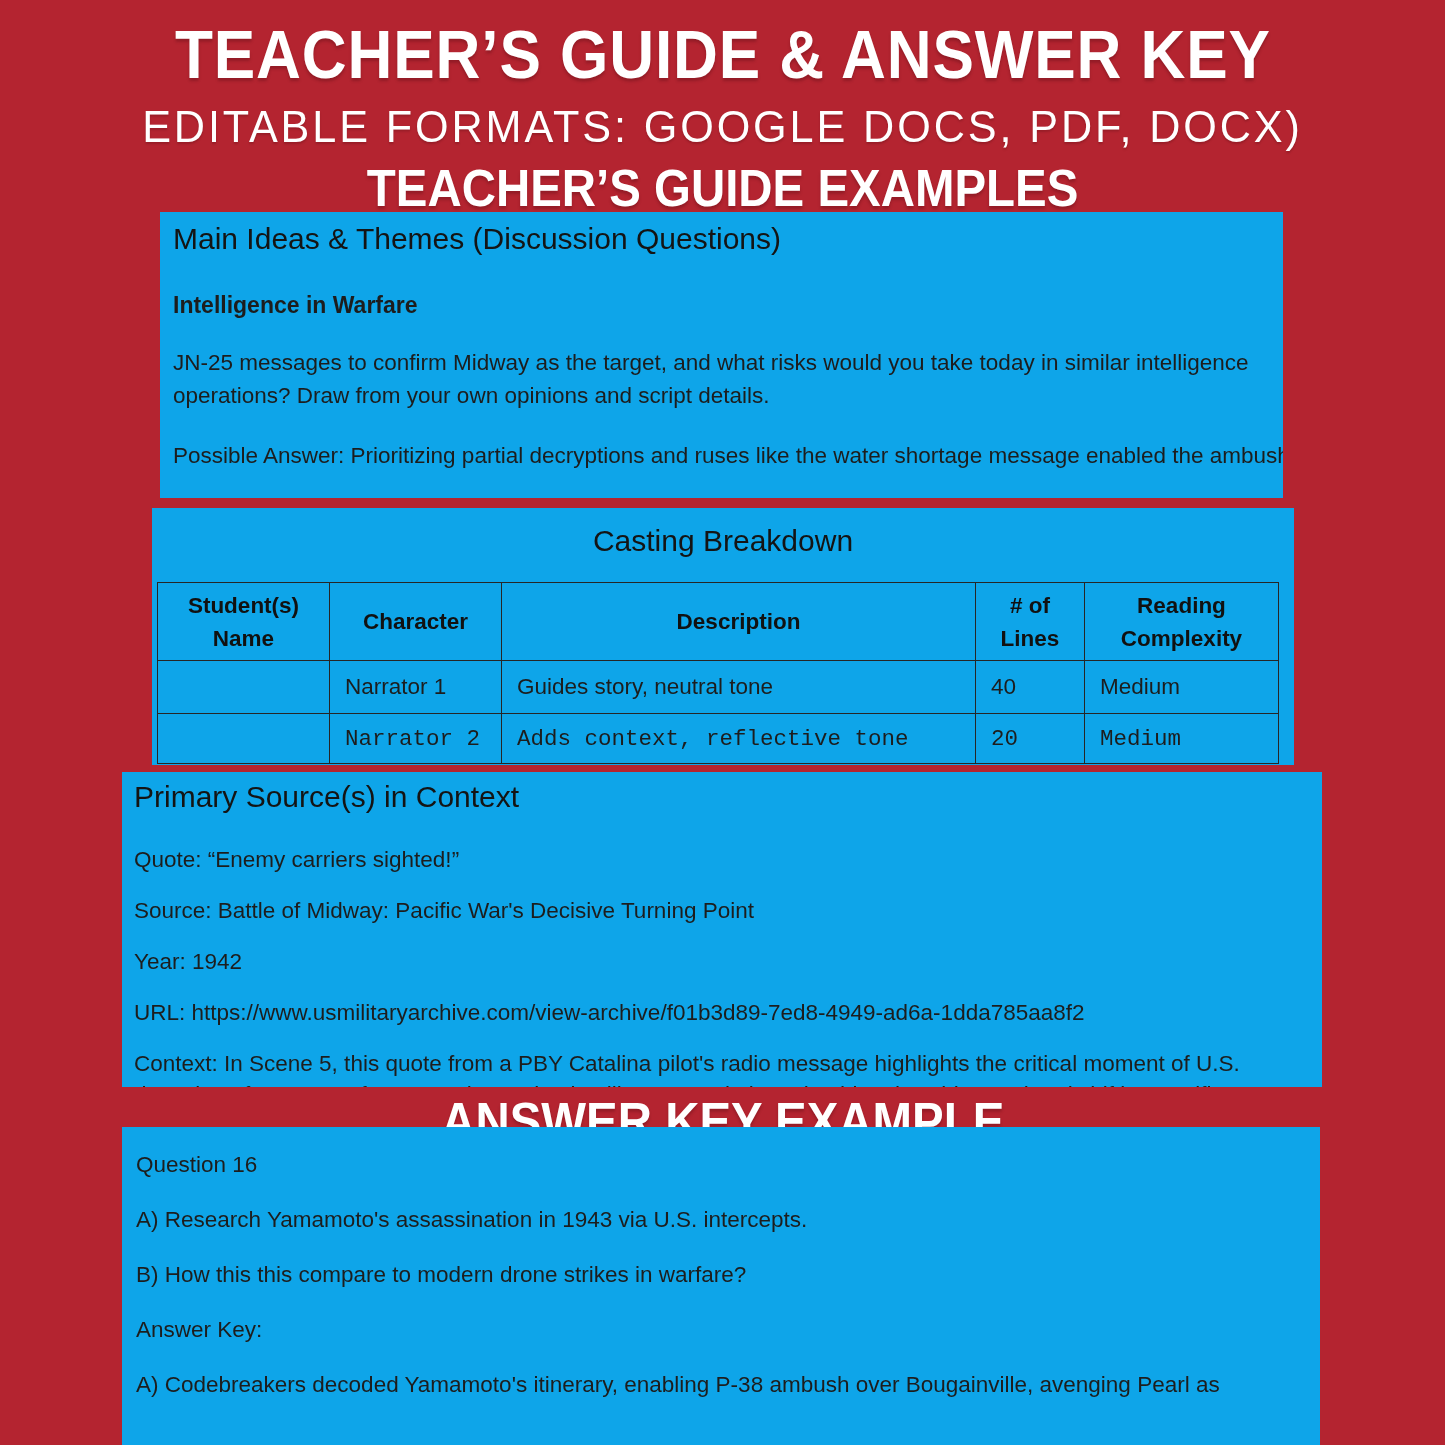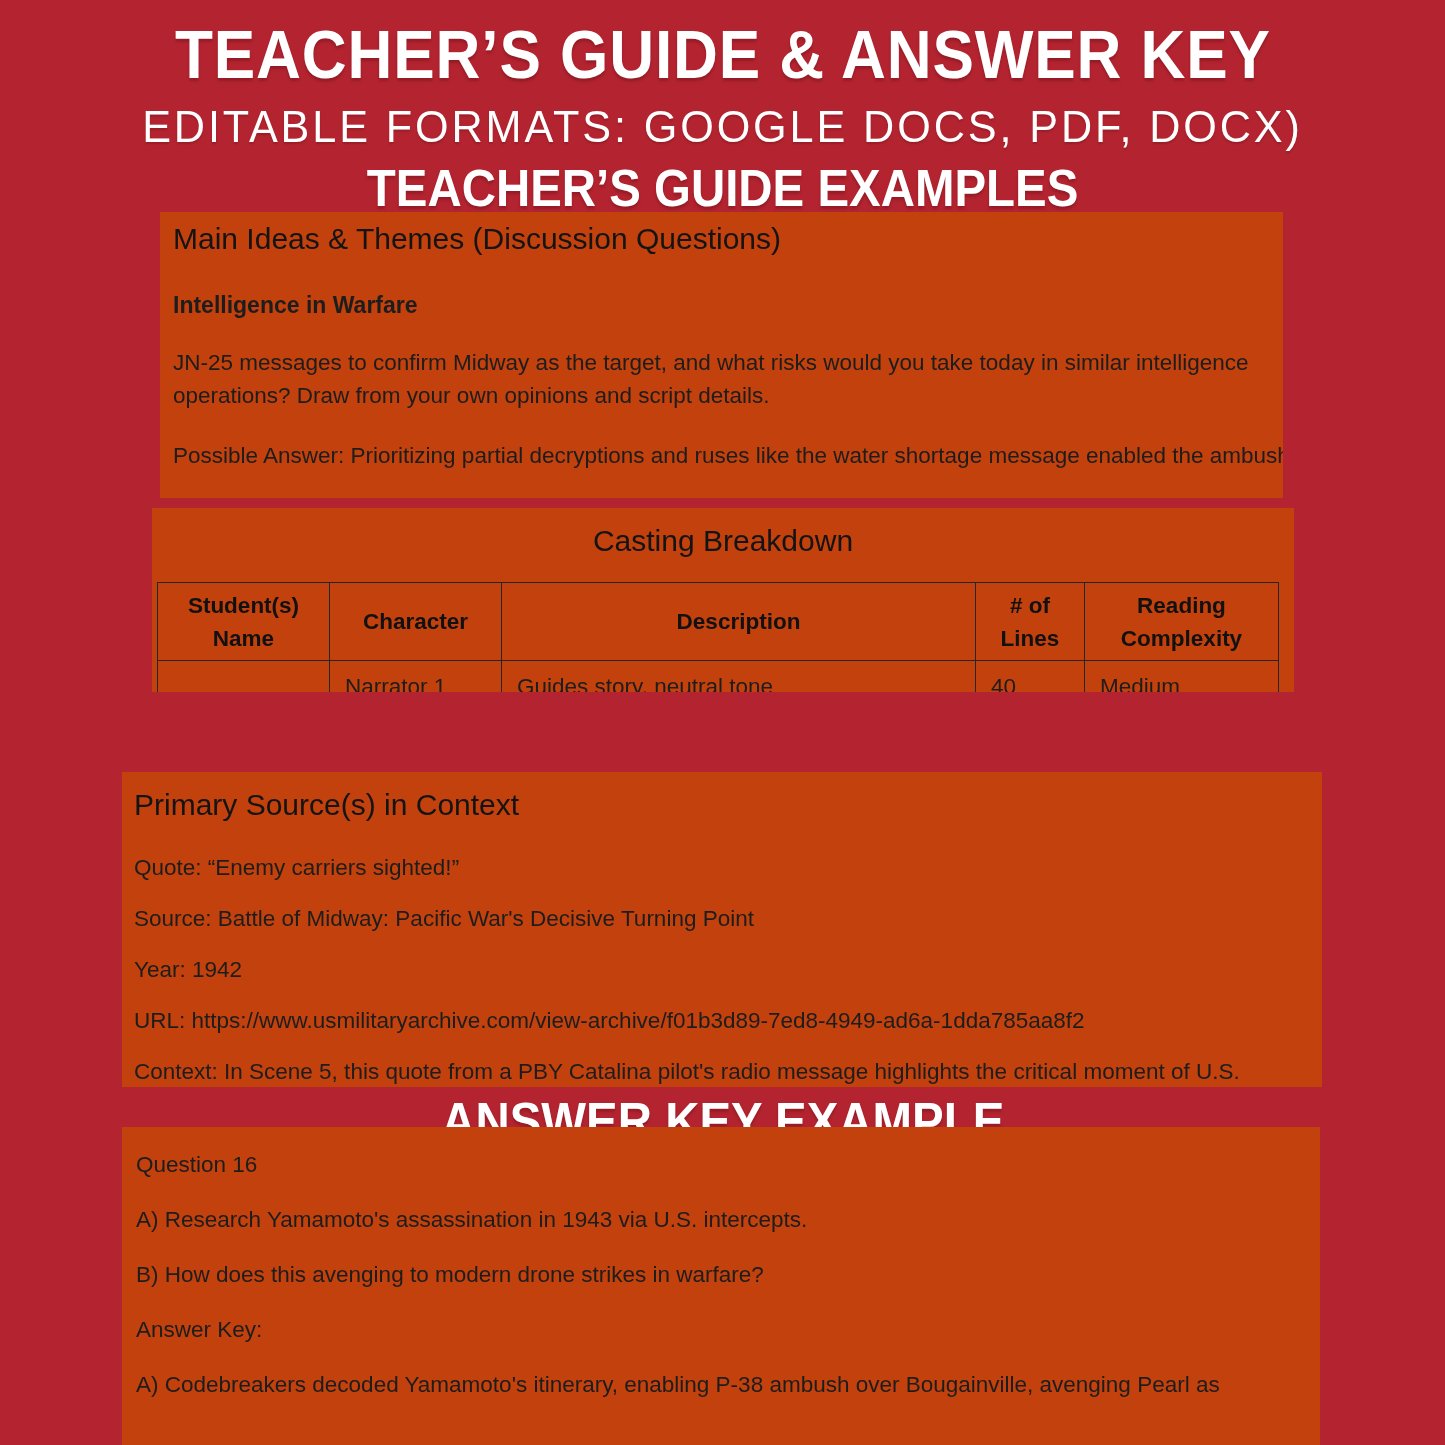--- a/index.html
+++ b/index.html
@@ -18,23 +18,23 @@
   .hero-title { top: 20px; font-size: 69px; font-weight: bold; line-height: 1; }
   .hero-title .condense { transform: scaleX(0.90); letter-spacing: 1px; text-shadow: 0 3px 3px rgba(72,10,16,0.30); }
   .hero-subtitle { top: 104px; font-size: 45px; font-weight: normal; line-height: 1; }
   .hero-subtitle .condense { transform: scaleX(0.96); letter-spacing: 3px; text-shadow: 0 2px 2px rgba(72,10,16,0.25); }
   .section-heading { font-size: 51px; font-weight: bold; line-height: 1; }
   .section-heading .condense { transform: scaleX(0.93); letter-spacing: 0px; text-shadow: 0 3px 3px rgba(72,10,16,0.30); }
   .section-guide { top: 163px; }
   .section-answer { top: 1096px; }
 
   
-  .panel { position: absolute; background: #c2410c; overflow: hidden; color: #1d1d1d; z-index: 2; }
+  .panel { position: absolute; background: #0ea5e9; overflow: hidden; color: #1d1d1d; z-index: 2; }
   .panel-main-ideas     { left: 160px; top: 212px;  width: 1123px; height: 286px; }
-  .panel-casting        { left: 152px; top: 508px;  width: 1142px; height: 184px; }
+  .panel-casting        { left: 152px; top: 508px;  width: 1142px; height: 257px; }
   .panel-primary-source { left: 122px; top: 772px;  width: 1200px; height: 315px; }
   .panel-answer-key     { left: 122px; top: 1127px; width: 1198px; height: 318px; }
 
   .doc-h1 { font-size: 30px; font-weight: normal; color: #141414; margin: 0; line-height: 34px; }
   .doc-body { font-size: 22.5px; line-height: 33px; }
 
   
   .panel-main-ideas { padding: 10px 14px 0 13px; box-sizing: border-box; }
   .topic-heading { font-size: 23px; font-weight: bold; margin: 36px 0 0 0; }
   .para { margin: 27px 0 0 0; }
@@ -43,21 +43,21 @@
   
   .casting-title { text-align: center; font-size: 30px; font-weight: normal; margin: 16px 0 0 0; color: #141414; }
   table.casting { border-collapse: collapse; margin: 24px 0 0 5px; table-layout: fixed; }
   table.casting th, table.casting td { border: 1.5px solid #262626; box-sizing: border-box; }
   table.casting th { font-size: 22.5px; font-weight: bold; text-align: center; vertical-align: middle; line-height: 33px; padding: 4px 6px; height: 78px; color: #111; }
   table.casting td { font-size: 22.5px; font-weight: normal; text-align: left; vertical-align: middle; padding: 4px 6px 4px 15px; color: #1d1d1d; }
   tr.data-row-1 td { height: 53px; }
   tr.data-row-2 td { height: 50px; font-family: Liberation Mono, monospace; }
 
   
-  .panel-primary-source { padding: 16px 14px 0 12px; box-sizing: border-box; }
+  .panel-primary-source { padding: 8px 14px 0 12px; box-sizing: border-box; }
   .src-line { font-size: 22.5px; line-height: 24px; margin: 0 0 27px 0; white-space: nowrap; }
   .src-first { margin-top: 34px; }
   .src-context-1 { margin-bottom: 7px; }
   .src-context-2 { margin-bottom: 0; }
 
   
   .panel-answer-key { padding: 6px 14px 0 14px; box-sizing: border-box; }
   .ak-line { font-size: 22.5px; line-height: 24px; margin: 0 0 31px 0; white-space: nowrap; }
   .ak-first { margin-top: 20px; }
 </style>
@@ -134,18 +134,18 @@
     <div class="src-line">Source: Battle of Midway: Pacific War's Decisive Turning Point</div>
     <div class="src-line">Year: 1942</div>
     <div class="src-line">URL: https://www.usmilitaryarchive.com/view-archive/f01b3d89-7ed8-4949-ad6a-1dda785aa8f2</div>
     <div class="src-line src-context-1">Context: In Scene 5, this quote from a PBY Catalina pilot's radio message highlights the critical moment of U.S.</div>
     <div class="src-line src-context-2">detection of Japanese forces, underscoring intelligence's role in ambushing the Kido Butai and shifting Pacific</div>
   </div>
 
   <div class="panel panel-answer-key">
     <div class="ak-line ak-first">Question 16</div>
     <div class="ak-line">A) Research Yamamoto's assassination in 1943 via U.S. intercepts.</div>
-    <div class="ak-line">B) How does this avenging to modern drone strikes in warfare?</div>
+    <div class="ak-line">B) How this this compare to modern drone strikes in warfare?</div>
     <div class="ak-line">Answer Key:</div>
     <div class="ak-line">A) Codebreakers decoded Yamamoto's itinerary, enabling P-38 ambush over Bougainville, avenging Pearl as</div>
   </div>
 
 </div>
 
 </body></html>

